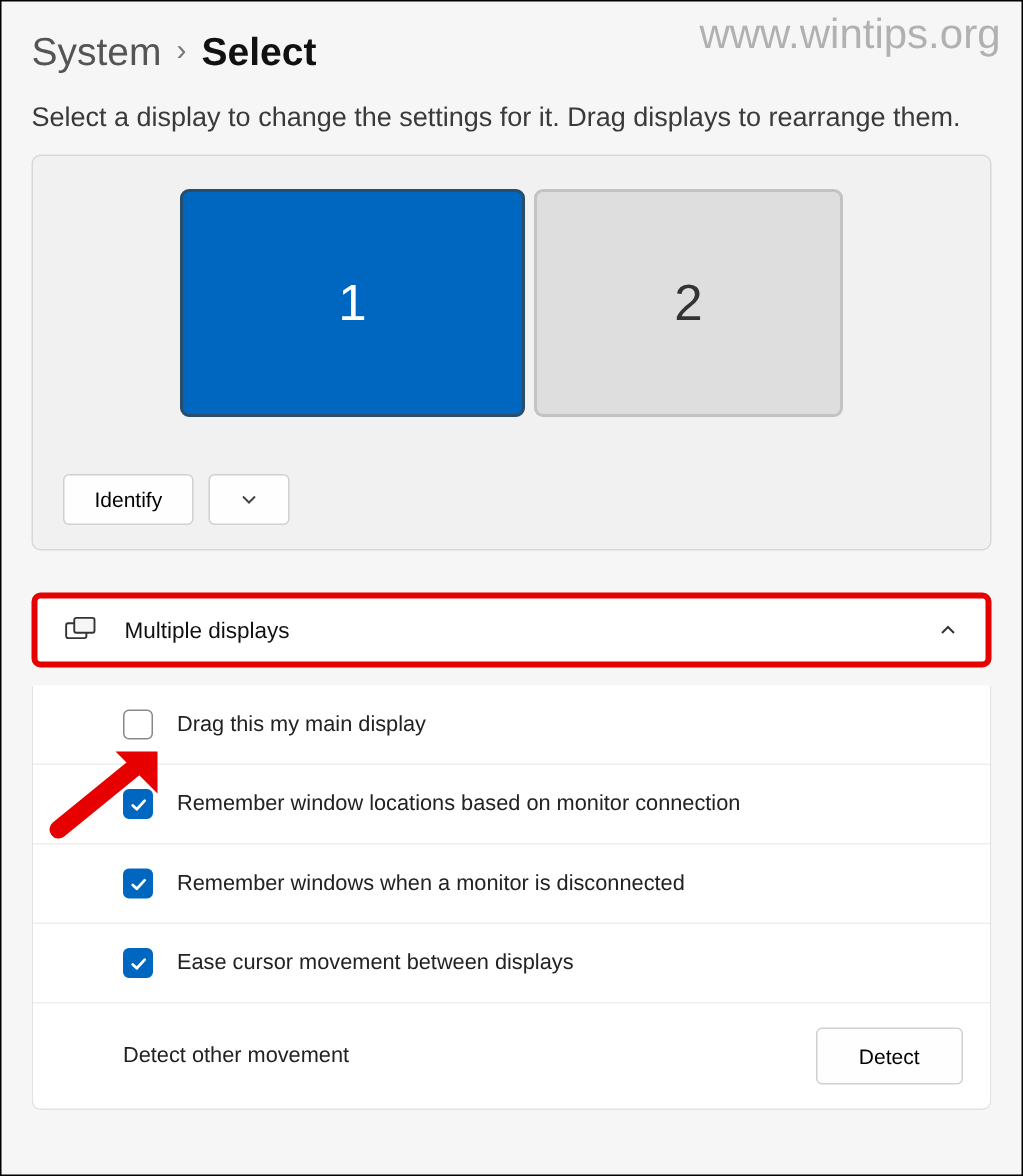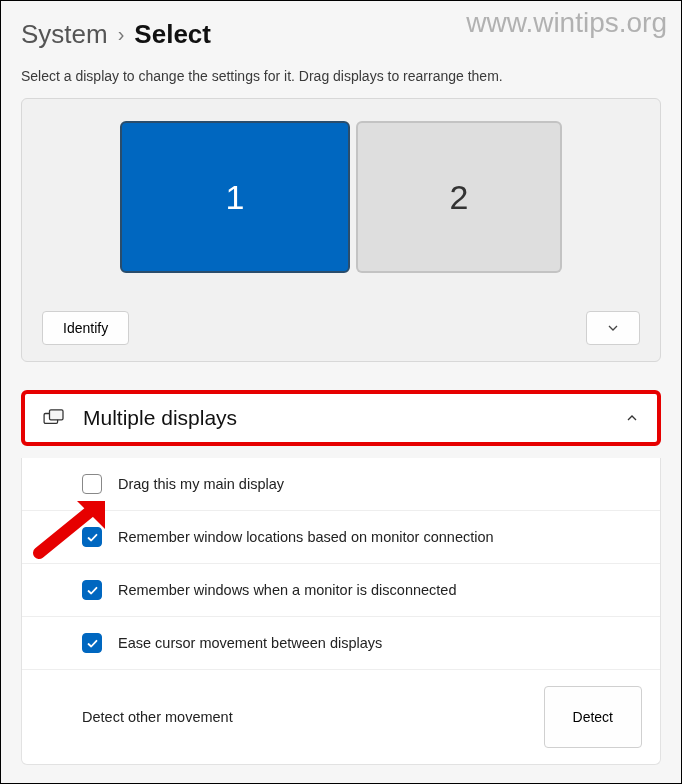--- a/index.html
+++ b/index.html
@@ -39,21 +39,21 @@
   .breadcrumb .chev {
     font-size: 20px;
     color: #777;
   }
   .breadcrumb .disp {
     font-size: 26px;
     font-weight: 600;
     color: #111;
   }
   .hint {
-    font-size: 14px;
+    font-size: 18px;
     color: #3a3a3a;
     margin-bottom: 14px;
   }
   .monitor-card {
     border: 1px solid #d8d8d8;
     border-radius: 6px;
     background: #f1f1f1;
     padding: 22px 20px 16px 20px;
   }
   .monitors {
@@ -79,51 +79,51 @@
     color: #fff;
     border: 2px solid #2a4d6c;
   }
   .mon.secondary {
     background: #dedede;
     color: #333;
     width: 206px;
   }
   .monitor-actions {
     display: flex;
-    justify-content: space-between;
+    justify-content: flex-start;
     gap: 10px;
   }
   .btn {
     background: #fefefe;
     border: 1px solid #d0d0d0;
     border-radius: 4px;
     padding: 8px 20px;
     font-size: 14px;
     cursor: pointer;
     display: flex;
     align-items: center;
     gap: 12px;
   }
-  .btn.small { padding: 22px 28px; justify-content: center; }
+  .btn.small { padding: 10px 28px; justify-content: center; }
   .section-header {
     margin-top: 28px;
     border: 4px solid #e60000;
     border-radius: 6px;
     background: #fff;
     padding: 12px 18px;
     display: flex;
     align-items: center;
     gap: 18px;
     cursor: pointer;
   }
   .section-header .icon-multi {
     width: 22px; height: 18px;
   }
   .section-header .titles { flex: 1; }
-  .section-header .title { font-size: 21px; font-weight: 400; color: #111;}
+  .section-header .title { font-size: 15px; font-weight: 400; color: #111;}
   .section-header .sub { font-size: 12.5px; color: #666; margin-top: 2px;}
   .list {
     margin-top: 12px;
     border: 1px solid #e2e2e2;
     border-top: none;
     border-radius: 0 0 6px 6px;
     background: #fff;
   }
   .row {
     display: flex;

